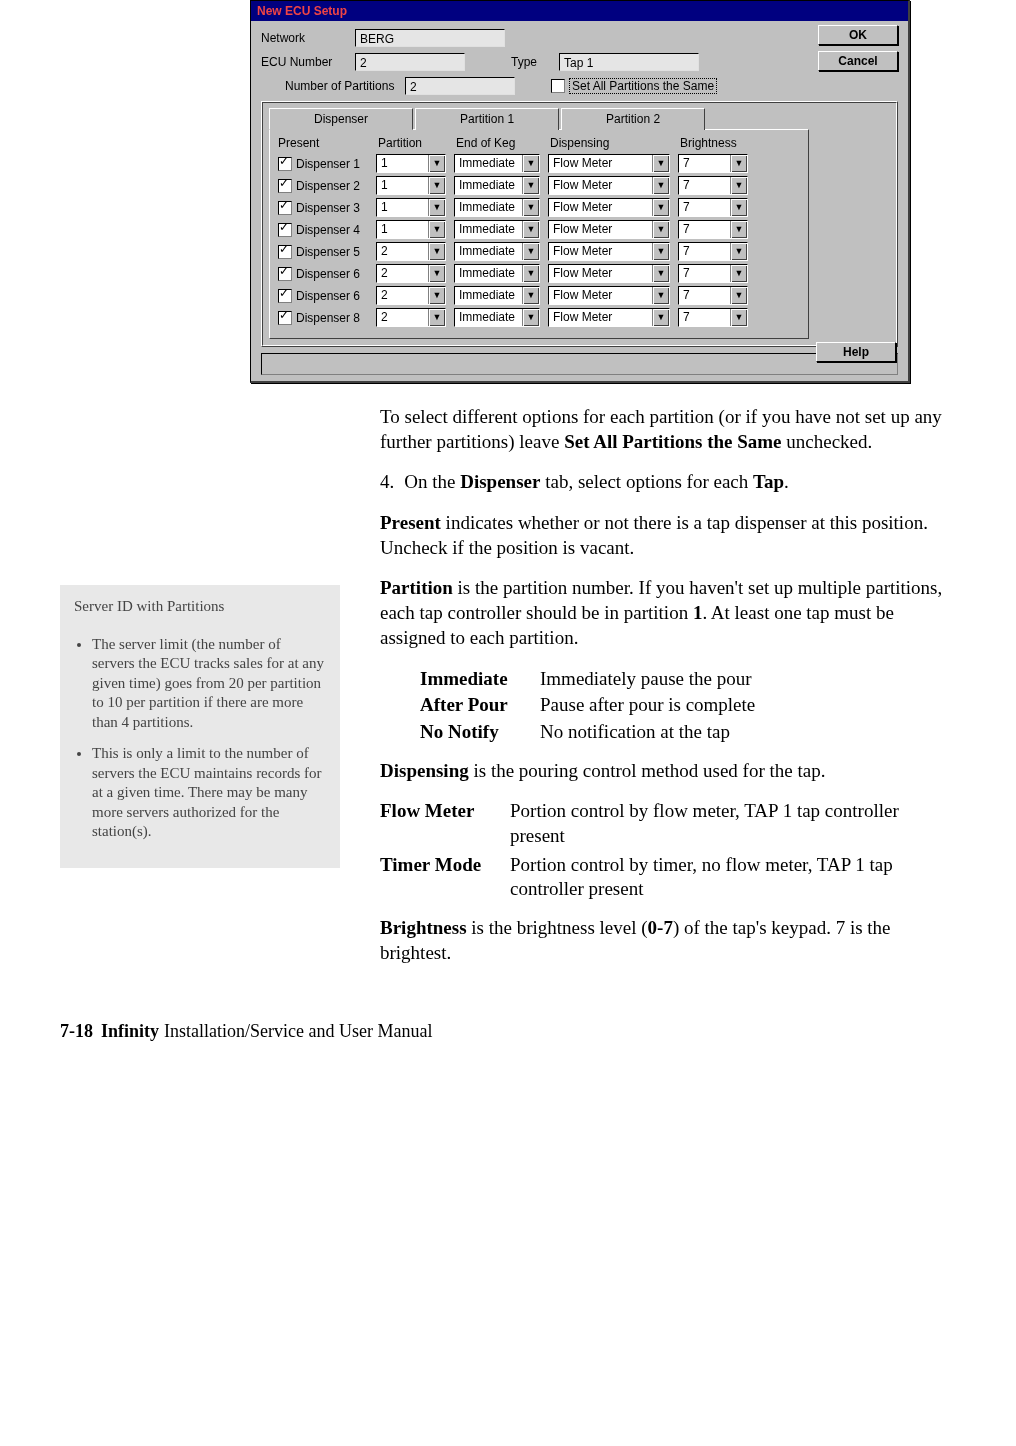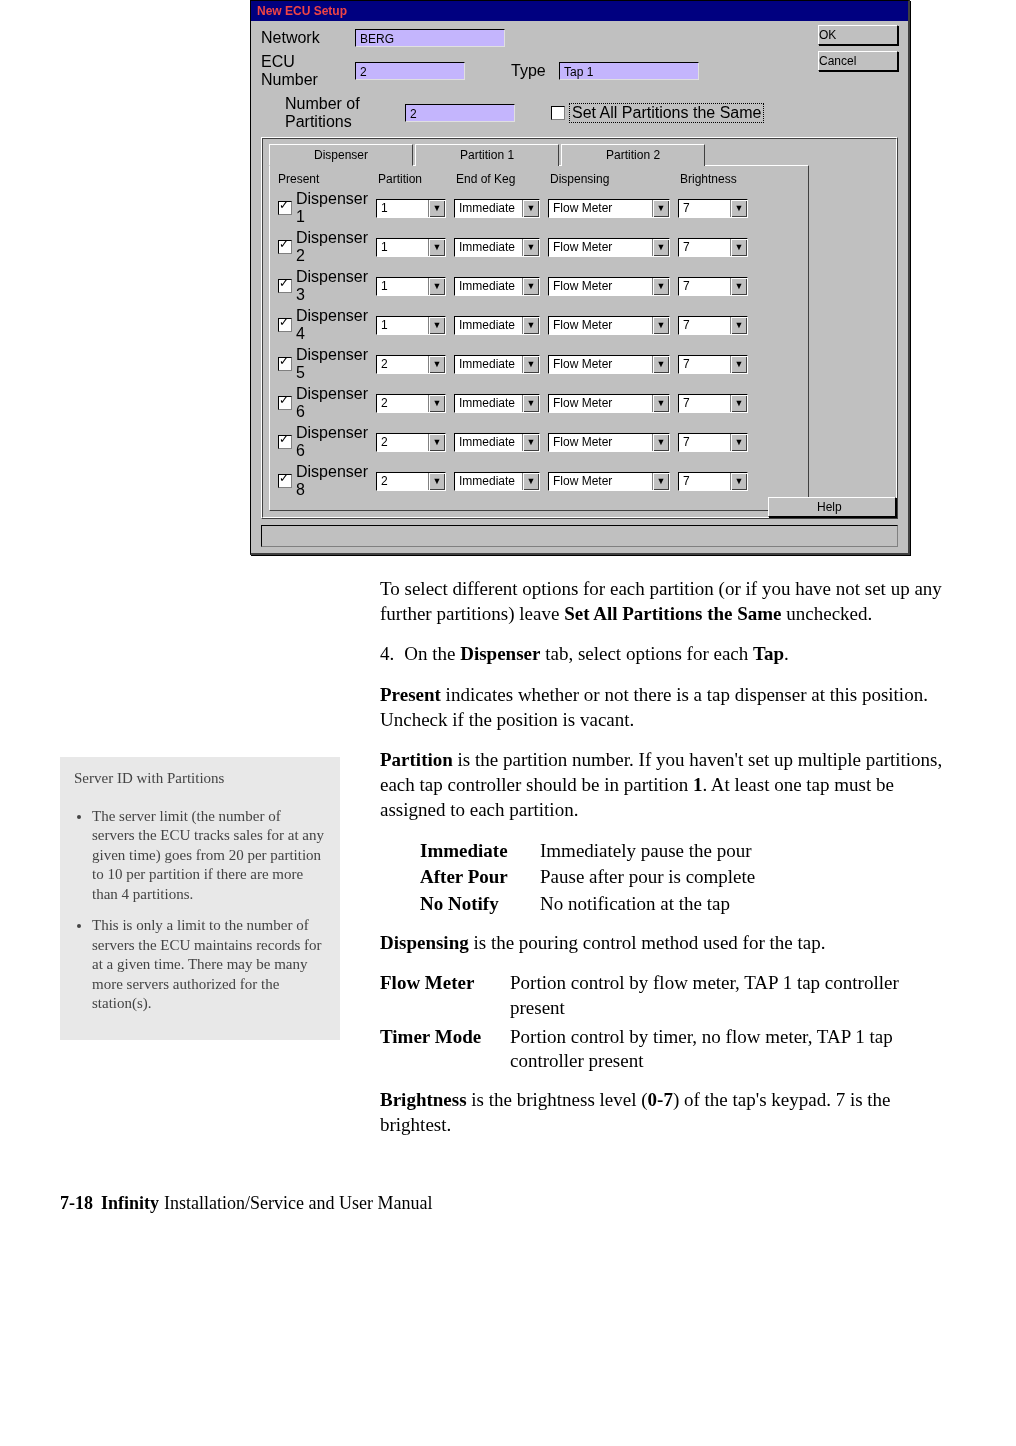--- a/index.html
+++ b/index.html
@@ -40,59 +40,60 @@
   .dlg-body {
     padding: 8px 10px 6px 10px;
     position: relative;
   }
   .row {
     display: flex;
     align-items: center;
     margin-bottom: 6px;
   }
   .lbl {
-    font-size: 16px;
+    font-size: 12px;
   }
   .fld {
-    background: #c4b5fd;
+    background: #e5e5e5;
     border: 1px inset #808080;
     border-top-color:#404040;
     border-left-color:#404040;
     border-right-color:#e0e0e0;
     border-bottom-color:#e0e0e0;
     font-size: 12px;
     padding: 1px 4px;
     height: 18px;
     line-height: 16px;
     box-sizing: border-box;
   }
   .btn95 {
     font-family: Tahoma, Arial, sans-serif;
     font-size: 12px;
     background: #c0c0c0;
     border: 1px outset #fff;
     border-right-color:#404040;
     border-bottom-color:#404040;
     padding: 2px 0;
+    text-align: center;
     cursor: default;
     box-shadow: 1px 1px 0 #000;
+    font-weight: bold;
   }
   .btn-stack {
     position: absolute;
     right: 12px;
     top: 4px;
     width: 78px;
   }
   .btn-stack .btn95 { width: 78px; margin-bottom: 6px; }
   .help-btn {
     position: absolute;
     right: 12px;
-    bottom: 36px;
+    bottom: 19px;
     width: 78px;
-    padding-left: 48px;
   }
   .chk {
     width: 12px; height: 12px;
     border: 1px inset #808080;
     border-top-color:#404040; border-left-color:#404040;
     background: #fff;
     margin-right: 4px;
     display: inline-block;
     position: relative;
     flex-shrink: 0;

